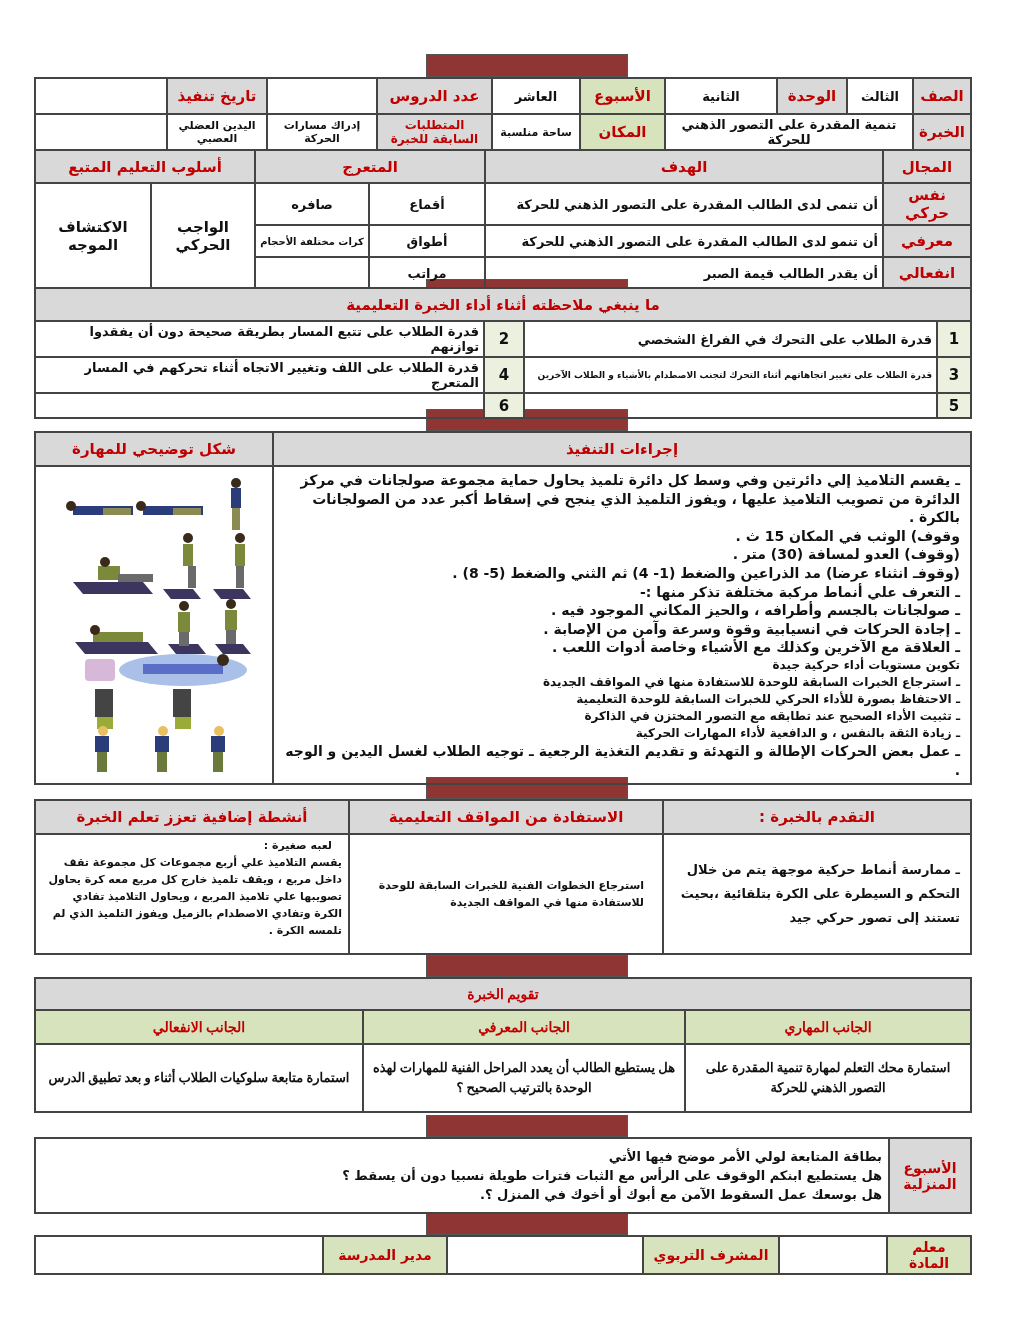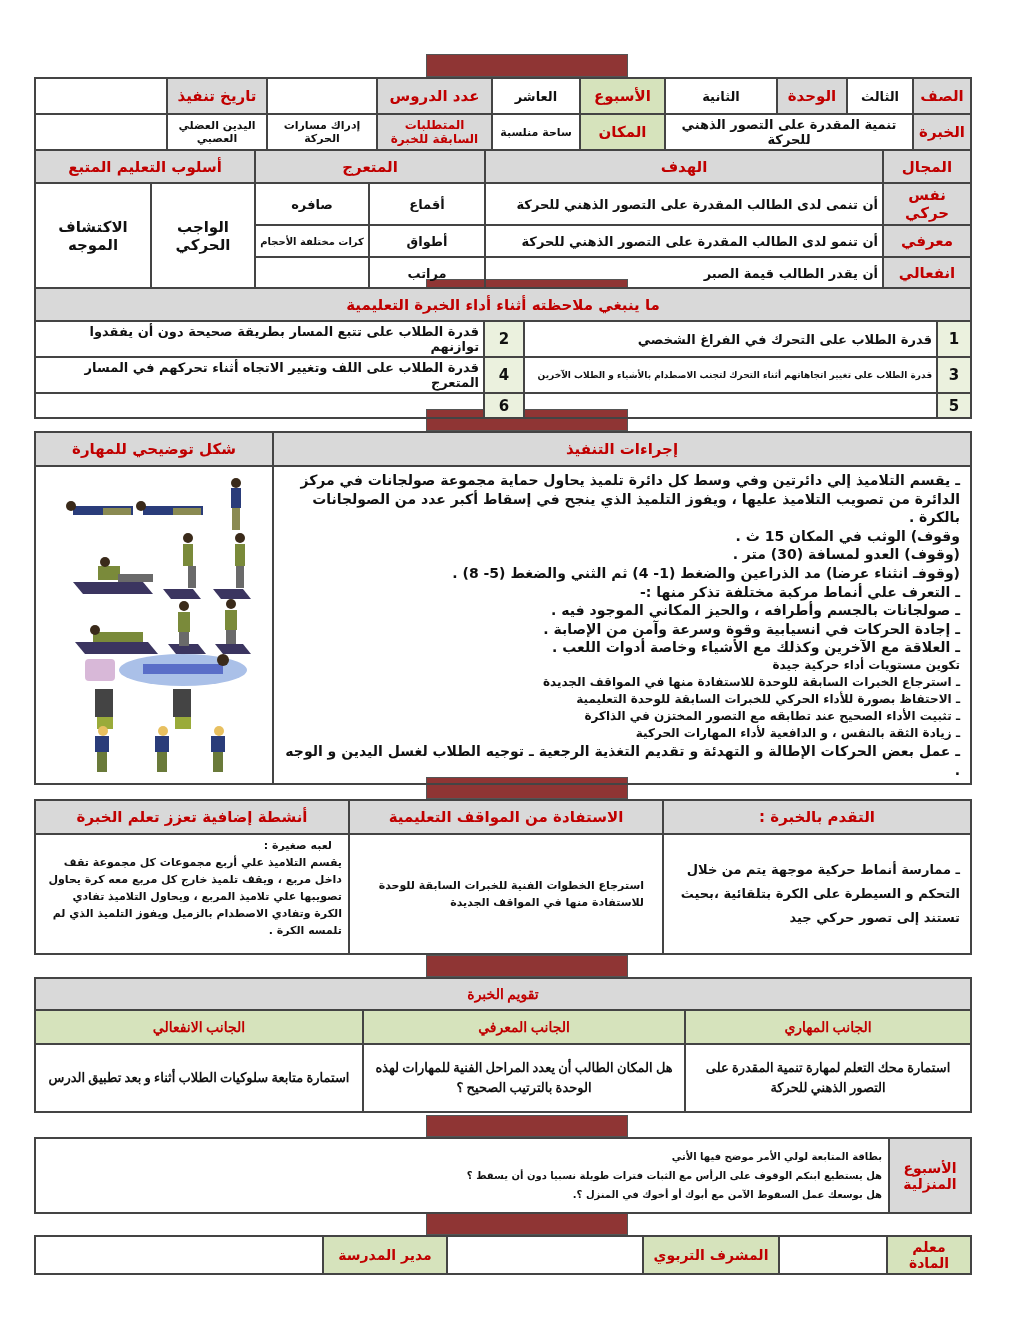--- a/index.html
+++ b/index.html
@@ -262,35 +262,35 @@
       <tr style="height:32px">
     <td colspan="3" class="g red" style="font-size:14px">تقويم الخبرة</td>
   </tr>
   <tr style="height:34px">
     <td class="gr red" style="font-size:14px">الجانب المهاري</td>
     <td class="gr red" style="font-size:14px">الجانب المعرفي</td>
     <td class="gr red" style="font-size:14px">الجانب الانفعالي</td>
   </tr>
   <tr style="height:68px">
     <td style="font-size:13px;line-height:20px">استمارة محك التعلم لمهارة تنمية المقدرة على التصور الذهني للحركة</td>
-    <td style="font-size:13px;line-height:20px">هل المكان الطالب أن يعدد المراحل الفنية للمهارات لهذه الوحدة بالترتيب الصحيح ؟</td>
+    <td style="font-size:13px;line-height:20px">هل يستطيع الطالب أن يعدد المراحل الفنية للمهارات لهذه الوحدة بالترتيب الصحيح ؟</td>
     <td style="font-size:13px;line-height:20px">استمارة متابعة سلوكيات الطلاب أثناء و بعد تطبيق الدرس</td>
   </tr>
 </tbody>
   </table>
 
 <table style="top:1137px;">
   <colgroup>
     <col style="width:82px">
       <col style="width:854px">
   </colgroup>
   <tbody>
       <tr style="height:72px">
     <td class="g red" style="font-size:14px">الأسبوع المنزلية</td>
-    <td class="right" style="font-size:10px;line-height:19px;padding:8px 6px">
+    <td class="right" style="font-size:13px;line-height:19px;padding:8px 6px">
       <div>بطاقة المتابعة لولي الأمر موضح فيها الأتي</div>
       <div>هل يستطيع ابنكم الوقوف على الرأس مع الثبات فترات طويلة نسبيا دون أن يسقط ؟</div>
       <div>هل بوسعك عمل السقوط الآمن مع أبوك أو أخوك في المنزل ؟.</div>
     </td>
   </tr>
 </tbody>
   </table>
 
 <table style="top:1235px;">
   <colgroup>

